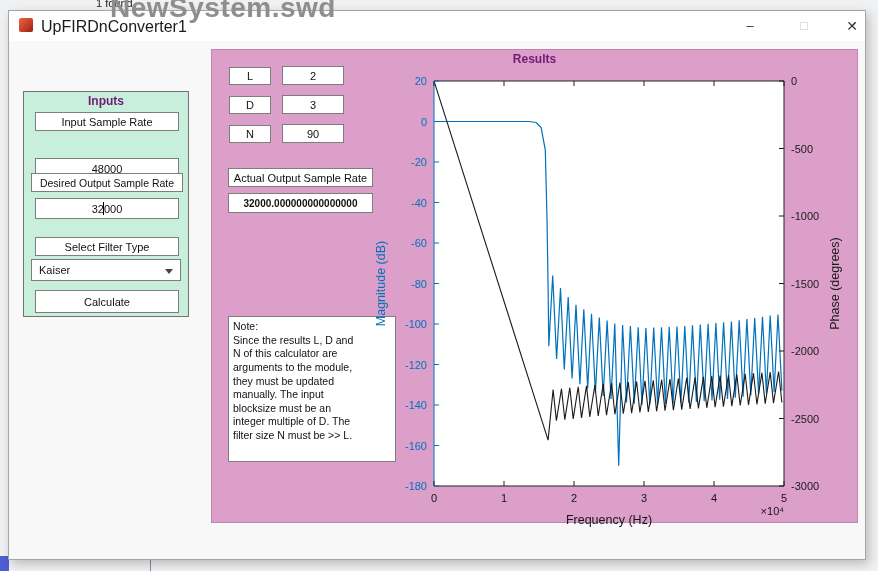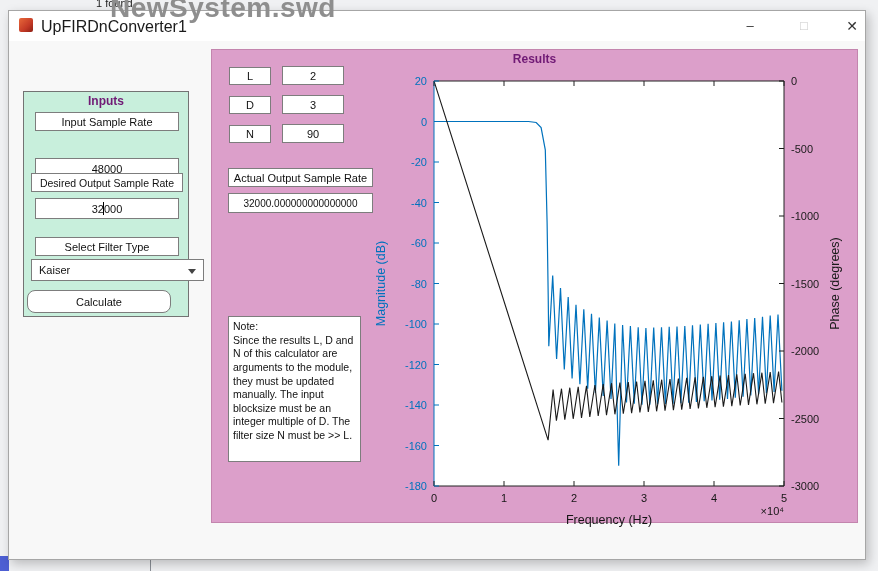--- a/index.html
+++ b/index.html
@@ -36,21 +36,21 @@
   .field{position:absolute;background:#ffffff;border:1px solid #7d7d7d;
          font-size:11px;color:#111;text-align:center;display:flex;align-items:center;justify-content:center;}
   .btn{position:absolute;background:#ffffff;border:1px solid #7d7d7d;font-size:11px;color:#111;
        display:flex;align-items:center;justify-content:center;cursor:default;}
   .combo{position:absolute;background:#ffffff;border:1px solid #7d7d7d;font-size:11px;color:#111;
          display:flex;align-items:center;padding-left:7px;cursor:default;}
   .combo .chev{position:absolute;right:7px;top:9px;width:0;height:0;
                border-left:4px solid transparent;border-right:4px solid transparent;border-top:5px solid #444;}
   .caret{position:absolute;left:calc(50% - 4px);top:3px;width:1px;height:13px;background:#000;}
 
-  .notebox{position:absolute;left:227px;top:314px;width:133px;height:146px;background:#ffffff;
+  .notebox{position:absolute;left:227px;top:314px;width:168px;height:146px;background:#ffffff;
            border:1px solid #7d7d7d;font-size:10.5px;line-height:1.3;color:#111;
            padding:3px 4px;box-sizing:border-box;white-space:pre-line;text-align:left;}
 
   #plot-svg{position:absolute;left:360px;top:55px;}
 </style>
 </head>
 <body>
 
 <div id="screen">
 
@@ -72,41 +72,41 @@
     <div class="panel-inputs" style="left:14px;top:80px;">
       <div class="panel-title">Inputs</div>
       <div class="box" style="left:11px;top:20px;width:142px;height:17px;">Input Sample Rate</div>
       <div class="field" style="left:11px;top:60px;width:142px;height:19px;margin-top:6px;">48000</div>
       <div class="box" style="left:7px;top:81px;width:150px;height:17px;font-size:10.5px;">Desired Output Sample Rate</div>
       <div class="field" style="left:11px;top:106px;width:142px;height:19px;">
         <span>32000</span>
         <span class="caret"></span>
       </div>
       <div class="box" style="left:11px;top:145px;width:142px;height:17px;">Select Filter Type</div>
-      <div class="combo" style="left:7px;top:167px;width:173px;height:22px;box-sizing:border-box;">
+      <div class="combo" style="left:7px;top:167px;width:150px;height:22px;box-sizing:border-box;">
         <span>Kaiser</span>
         <span class="chev"></span>
       </div>
-      <div class="btn" style="left:3px;top:198px;width:142px;height:21px;border-radius:8px;">Calculate</div>
+      <div class="btn" style="left:11px;top:198px;width:142px;height:21px;">Calculate</div>
     </div>
 
     <div class="panel-results" style="left:202px;top:38px;">
       <div class="panel-title">Results</div>
 
       <div class="box" style="left:17px;top:17px;width:40px;height:16px;">L</div>
       <div class="field" style="left:70px;top:16px;width:60px;height:17px;">2</div>
 
       <div class="box" style="left:17px;top:46px;width:40px;height:16px;">D</div>
       <div class="field" style="left:70px;top:45px;width:60px;height:17px;">3</div>
 
       <div class="box" style="left:17px;top:75px;width:40px;height:16px;">N</div>
       <div class="field" style="left:70px;top:74px;width:60px;height:17px;">90</div>
 
       <div class="box" style="left:16px;top:118px;width:143px;height:17px;font-size:11px;">Actual Output Sample Rate</div>
-      <div class="field" style="left:16px;top:143px;width:143px;height:18px;font-size:10px;">32000.000000000000000</div>
+      <div class="field" style="left:16px;top:143px;width:143px;height:18px;font-size:10px;font-weight:bold;">32000.000000000000000</div>
 
       <div class="notebox" style="left:16px;top:266px;">Note:
 Since the results L, D and
 N of this calculator are
 arguments to the module,
 they must be updated
 manually. The input
 blocksize must be an
 integer multiple of D. The
 filter size N must be &gt;&gt; L.</div>

